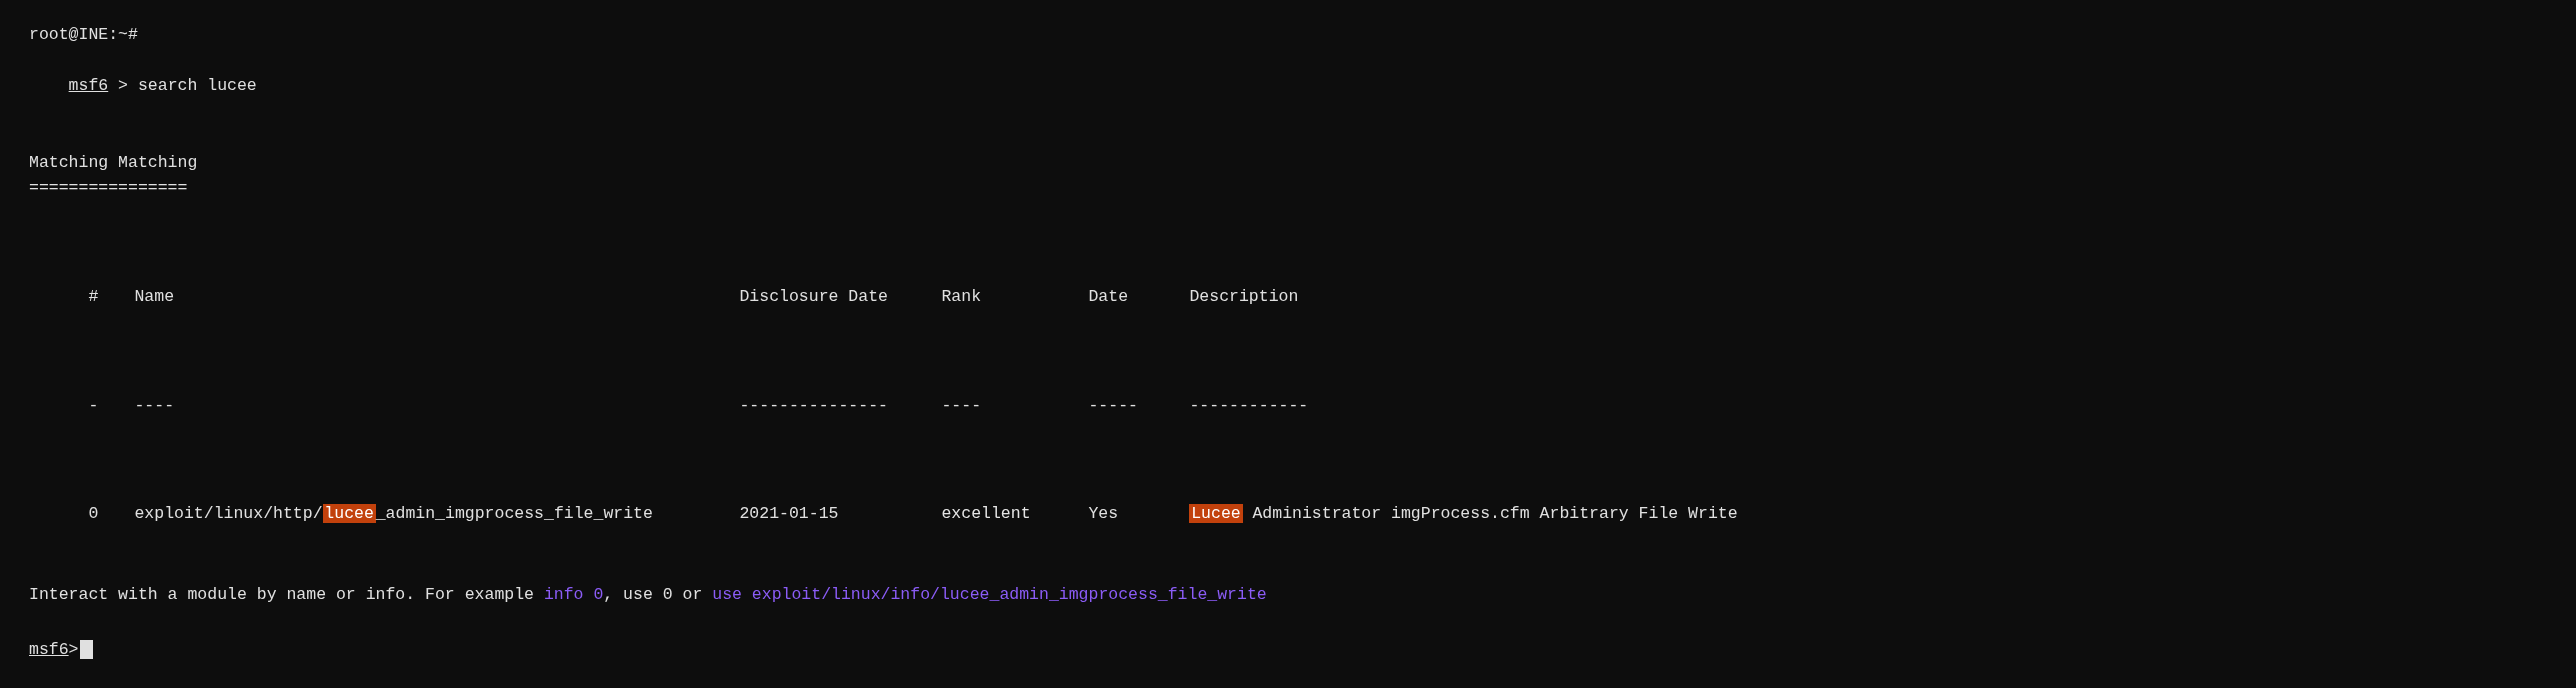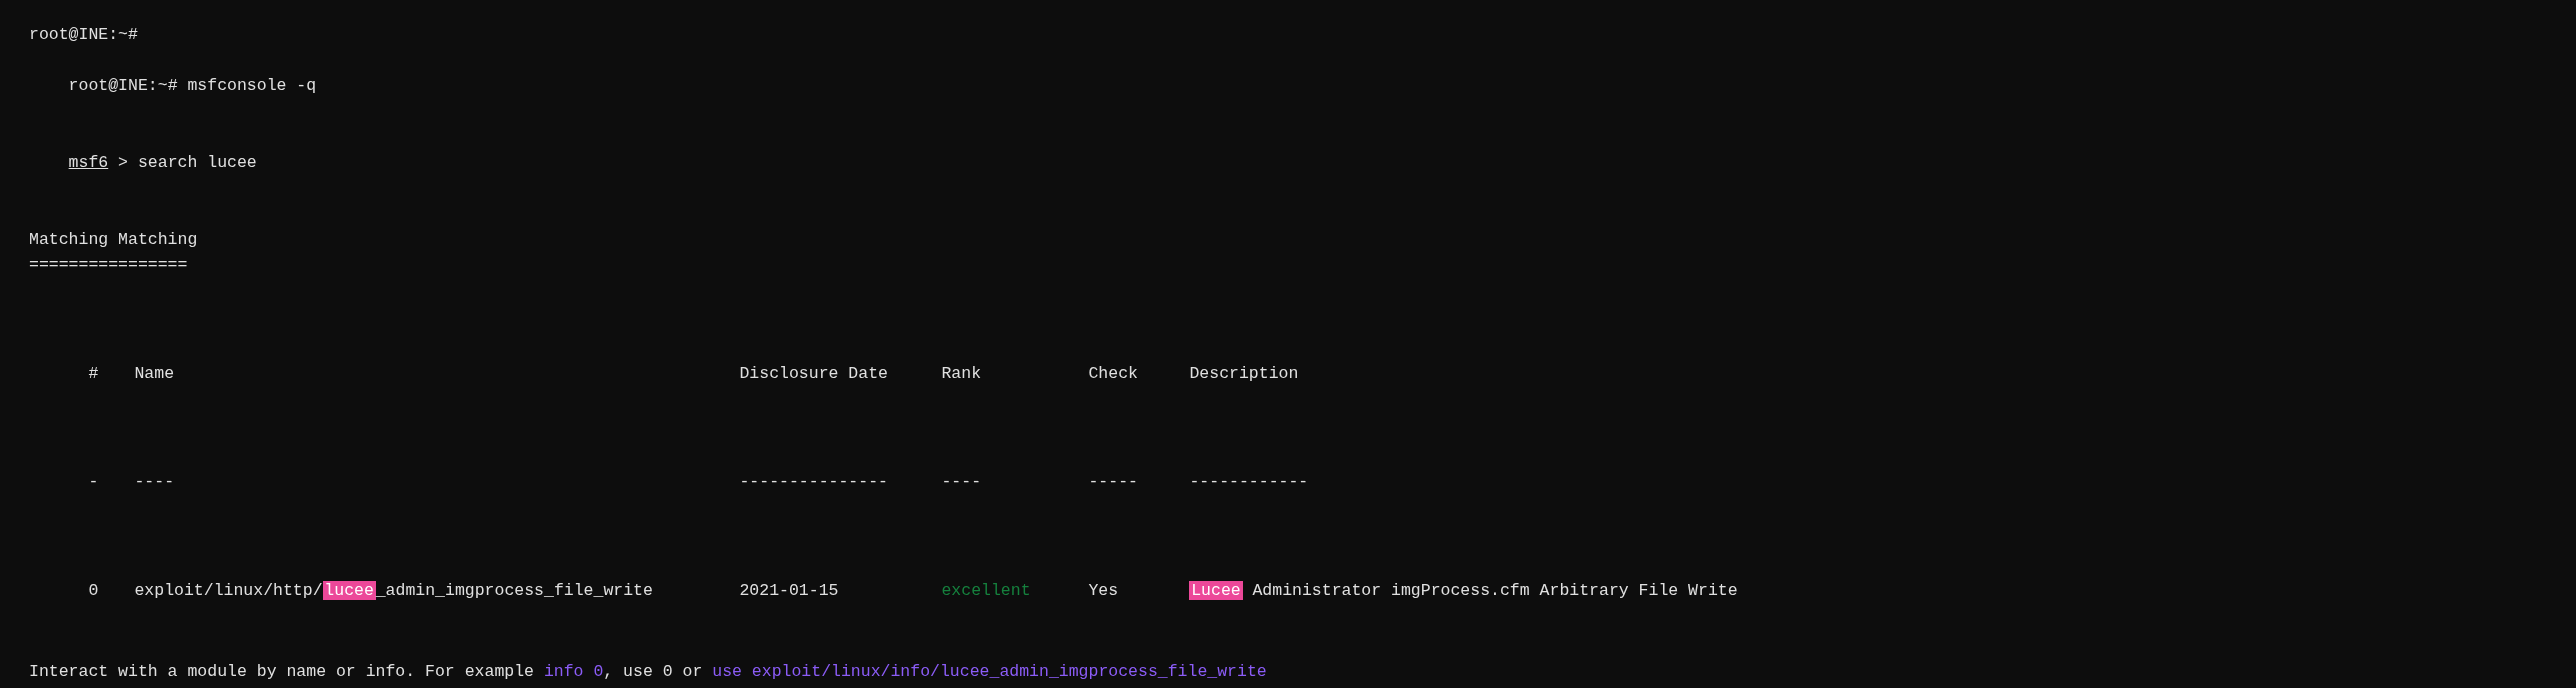--- a/index.html
+++ b/index.html
@@ -26,31 +26,31 @@
 
     .underline {
       text-decoration: underline;
     }
 
     .green {
       color: #8b5cf6;
     }
 
     .magenta-highlight {
-      background-color: #ec4899;
+      background-color: #c2410c;
       color: #ffffff;
       padding: 0 1.8px;
     }
 
     .separator {
       color: #e0e0e0;
     }
 
     .excellent {
-      color: #15803d;
+      color: #e5e5e5;
     }
 
     .prompt-line {
       display: flex;
       align-items: center;
     }
 
     .cursor {
       display: inline-block;
       width: 13px;
@@ -86,38 +86,35 @@
       margin-bottom: 3.7px;
     }
   </style>
 </head>
 <body>
 
 <div>
 
   <span class="terminal-line">root@INE:~#</span>
 
-  <span class="terminal-line">
-    <span>root@INE:~# </span><span>msfconsole -q</span>
-  </span>
 
   <span class="terminal-line">
     <span class="underline">msf6</span><span> &gt; </span><span>search lucee</span>
   </span>
 
   <span class="blank"></span>
 
   <span class="terminal-line">Matching Matching</span>
   <span class="terminal-line separator">================</span>
 
   <span class="blank"></span>
 
   <div class="table-section">
     <span class="terminal-line header-row">
-      <span class="col-num">#</span><span class="col-name">Name</span><span class="col-date">Disclosure Date</span><span class="col-rank">Rank</span><span class="col-check">Check</span><span class="col-desc">Description</span>
+      <span class="col-num">#</span><span class="col-name">Name</span><span class="col-date">Disclosure Date</span><span class="col-rank">Rank</span><span class="col-check">Date</span><span class="col-desc">Description</span>
     </span>
 
     <span class="terminal-line header-row">
       <span class="col-num">-</span><span class="col-name">----</span><span class="col-date">---------------</span><span class="col-rank">----</span><span class="col-check">-----</span><span class="col-desc">------------</span>
     </span>
 
     <span class="terminal-line">
       <span class="col-num">0</span><span class="col-name"><span>exploit/linux/http/</span><span class="magenta-highlight">lucee</span><span>_admin_imgprocess_file_write</span></span><span class="col-date">2021-01-15</span><span class="col-rank excellent">excellent</span><span class="col-check">Yes</span><span class="col-desc"><span class="magenta-highlight">Lucee</span><span> Administrator imgProcess.cfm Arbitrary File Write</span></span>
     </span>
   </div>

